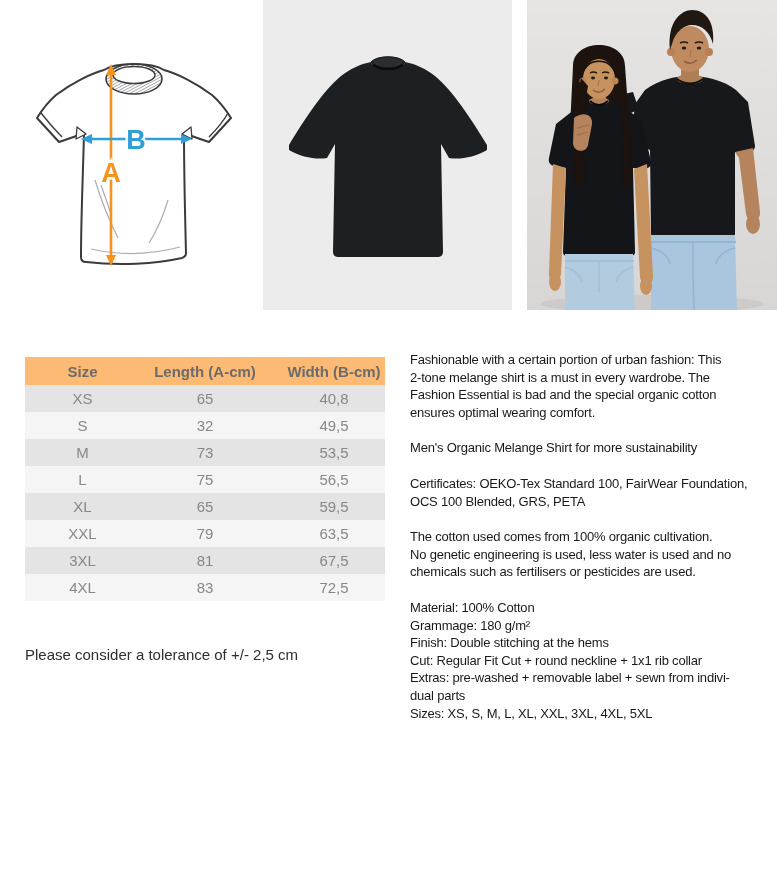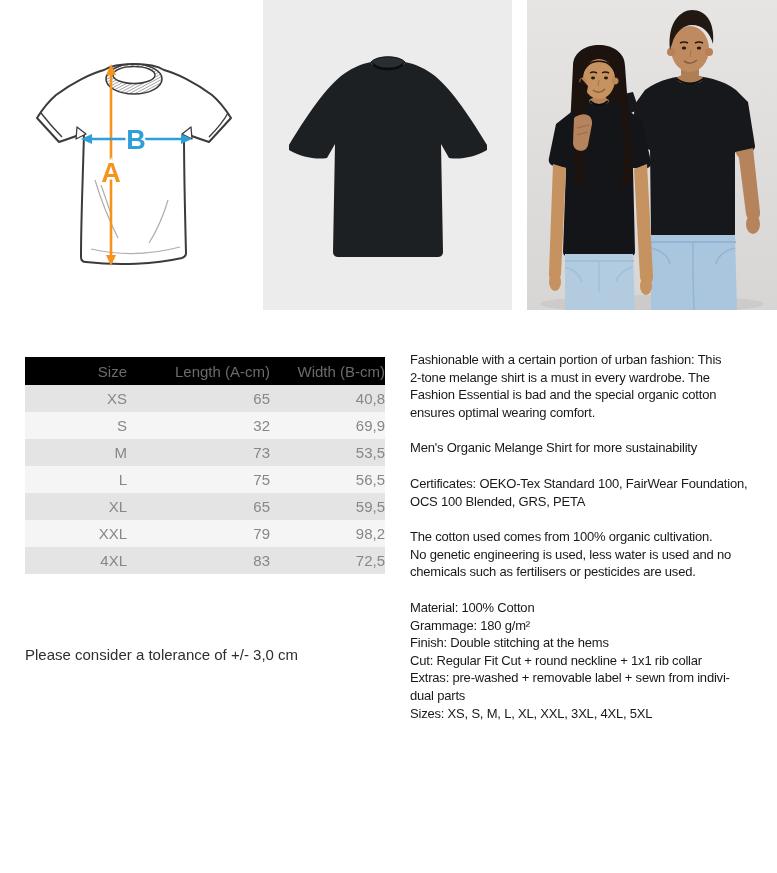--- a/index.html
+++ b/index.html
@@ -5,22 +5,22 @@
   html,body{margin:0;padding:0;background:#fff;}
   body{width:777px;height:873px;position:relative;font-family:"Liberation Sans",sans-serif;overflow:hidden;}
 
   .img-box{position:absolute;top:0;height:310px;overflow:hidden;}
   #box-diagram{left:0;width:249px;background:#ffffff;}
   #box-flat{left:263px;width:249px;background:#ececec;}
   #box-models{left:527px;width:250px;background:#e2e0de;}
   .img-box svg{display:block;width:100%;height:100%;}
 
   table.size-table{position:absolute;left:25px;top:357px;width:360px;border-collapse:collapse;table-layout:fixed;font-size:15px;}
-  .size-table th{height:28px;background:#000000;color:#6b6b6b;font-weight:400;text-align:right;padding:0 0 0 13px;}
-  .size-table td{height:27px;color:#878787;text-align:right;padding:0 0 0 13px;margin-top:8px;}
+  .size-table th{height:28px;background:#fdba74;color:#6b6b6b;font-weight:700;text-align:center;padding:0 0 0 13px;}
+  .size-table td{height:27px;color:#878787;text-align:center;padding:0 0 0 13px;margin-top:8px;}
   .size-table tbody tr:nth-child(odd) td{background:#e4e4e4;}
   .size-table tbody tr:nth-child(even) td{background:#f5f5f5;}
 
   .tolerance-note{position:absolute;left:25px;top:646px;font-size:15px;color:#2e2e2e;}
 
   .description{position:absolute;left:410px;top:351px;width:374px;font-size:13px;line-height:17.6px;color:#191919;letter-spacing:-0.2px;}
   .description p{margin:0 0 18px 0;white-space:pre-line;}
 </style>
 </head>
 <body>
@@ -165,51 +165,56 @@
   </thead>
   <tbody>
     <tr>
         <td>XS</td>
         <td>65</td>
         <td>40,8</td>
       </tr>
     <tr>
         <td>S</td>
         <td>32</td>
-        <td>69,9</td>
+        <td>49,5</td>
       </tr>
     <tr>
         <td>M</td>
         <td>73</td>
         <td>53,5</td>
       </tr>
     <tr>
         <td>L</td>
         <td>75</td>
         <td>56,5</td>
       </tr>
     <tr>
         <td>XL</td>
         <td>65</td>
         <td>59,5</td>
       </tr>
     <tr>
         <td>XXL</td>
         <td>79</td>
-        <td>98,2</td>
+        <td>63,5</td>
+      </tr>
+    <tr>
+        <td>3XL</td>
+        <td>81</td>
+        <td>67,5</td>
       </tr>
     <tr>
         <td>4XL</td>
         <td>83</td>
         <td>72,5</td>
       </tr>
   </tbody>
 </table>
 
-<div class="tolerance-note">Please consider a tolerance of +/- 3,0 cm</div>
+<div class="tolerance-note">Please consider a tolerance of +/- 2,5 cm</div>
 
 <div class="description">
   <p>Fashionable with a certain portion of urban fashion: This
 2-tone melange shirt is a must in every wardrobe. The
 Fashion Essential is bad and the special organic cotton
 ensures optimal wearing comfort.</p>
   <p>Men's Organic Melange Shirt for more sustainability</p>
   <p>Certificates: OEKO-Tex Standard 100, FairWear Foundation,
 OCS 100 Blended, GRS, PETA</p>
   <p>The cotton used comes from 100% organic cultivation.

